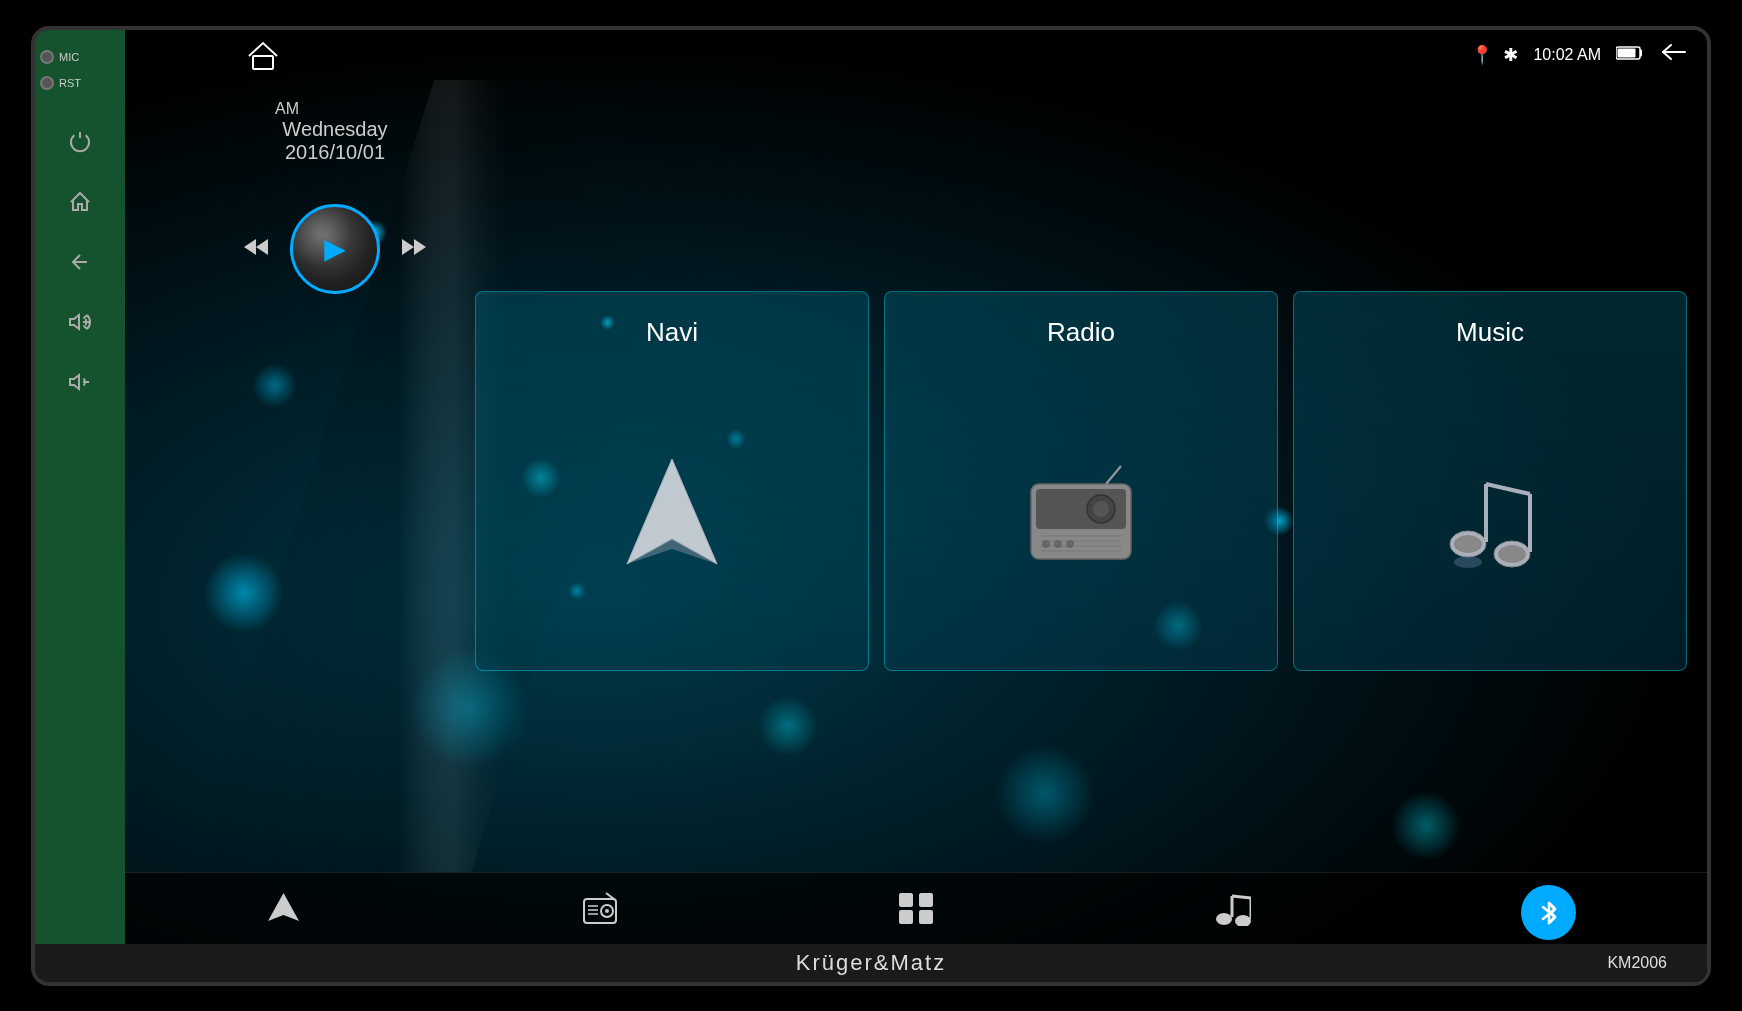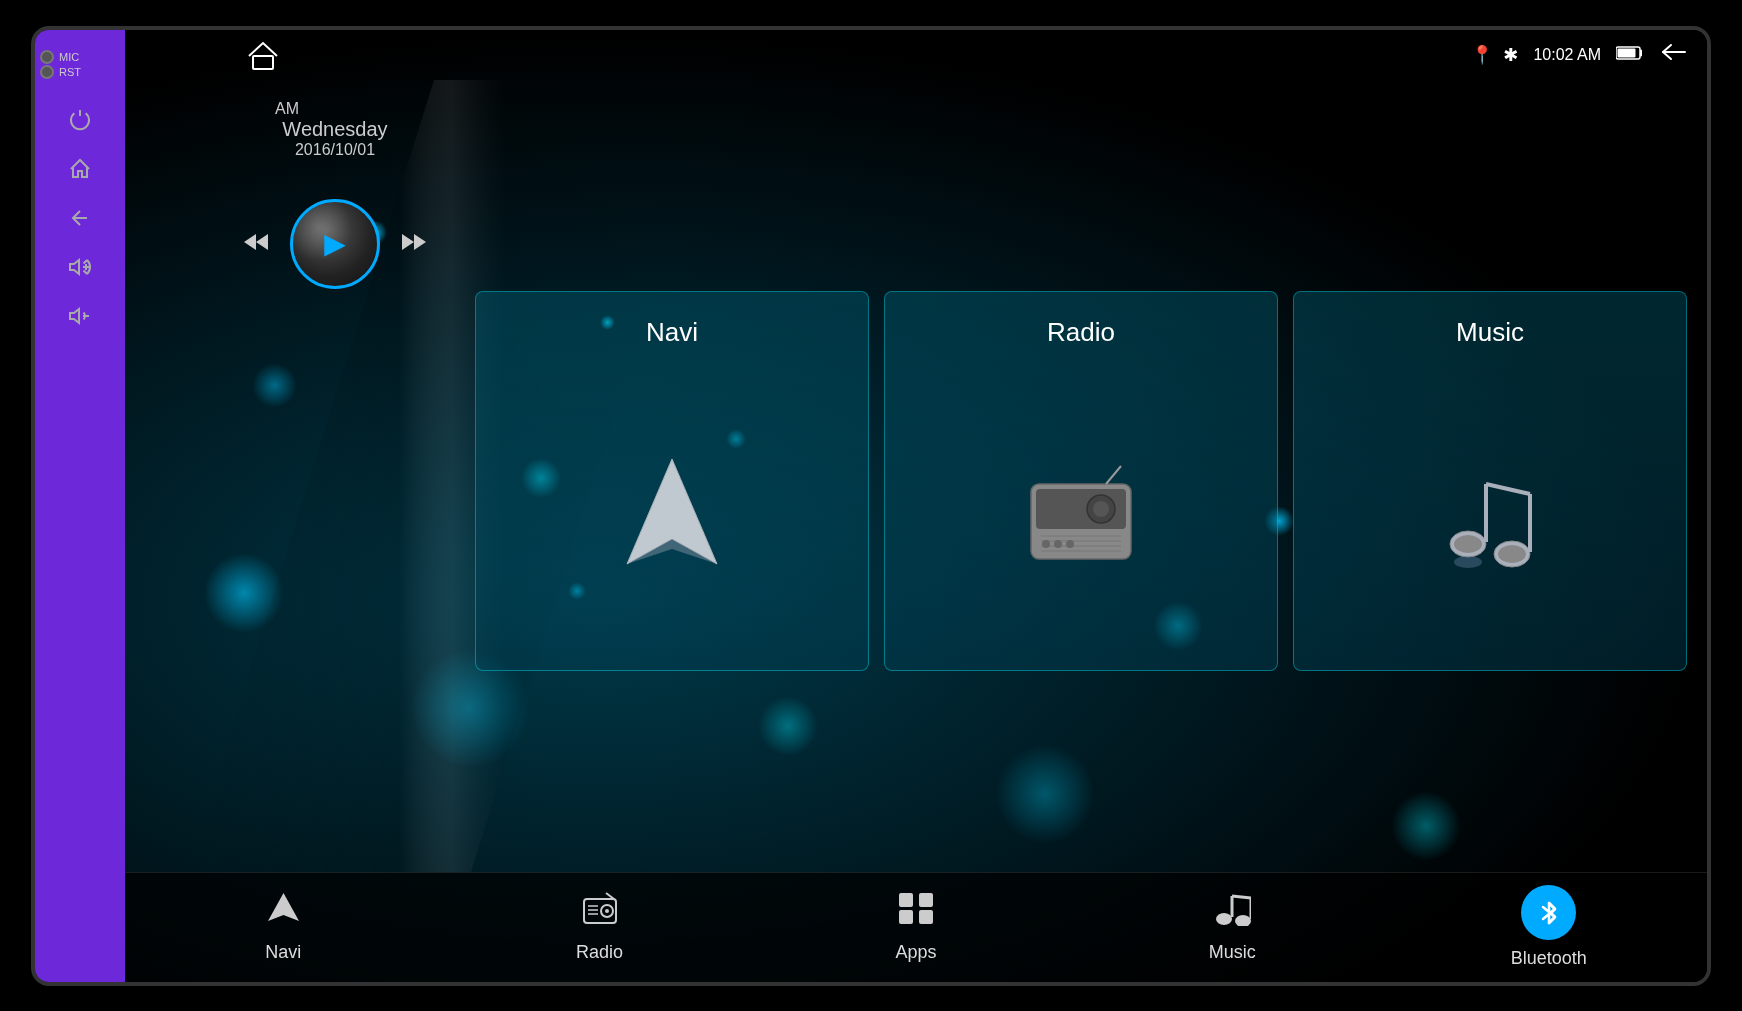--- a/index.html
+++ b/index.html
@@ -27,27 +27,27 @@
       box-shadow: 0 0 40px rgba(0,0,0,0.8);
     }
 
     
     .left-panel {
       position: absolute;
       left: 0;
       top: 0;
       width: 90px;
       height: 100%;
-      background: #6d28d9;
+      background: #14532d;
       display: flex;
       flex-direction: column;
       align-items: center;
       justify-content: flex-start;
       padding-top: 20px;
-      gap: 1px;
+      gap: 12px;
       z-index: 10;
     }
 
     .left-label {
       color: #ccc;
       font-size: 11px;
       display: flex;
       align-items: center;
       gap: 5px;
       width: 80px;
@@ -173,21 +173,21 @@
 
     .clock-date {
       color: #ccc;
       font-size: 20px;
       text-align: center;
       margin-top: 5px;
     }
 
     .clock-date2 {
       color: #ccc;
-      font-size: 16px;
+      font-size: 20px;
       text-align: center;
     }
 
     .media-controls {
       display: flex;
       align-items: center;
       gap: 20px;
       margin-top: 40px;
     }
 
@@ -628,14 +628,18 @@
               <path d="M12 24l6-6-6-6" fill="none" stroke="#fff" stroke-width="2.5" stroke-linecap="round" stroke-linejoin="round"></path>
             </svg>
           </div>
         </div>
         <span class="nav-label">Bluetooth</span>
       </div>
     </div>
 
   </div>
 
+  <div style="position:absolute;bottom:0;left:0;right:0;height:38px;background:#1a1a1a;display:flex;align-items:center;justify-content:center;z-index:50;">
+    <span class="brand-text">Krüger&amp;Matz</span>
+    <span class="brand-model">KM2006</span>
+  </div>
 
 </div>
 
 </body></html>

